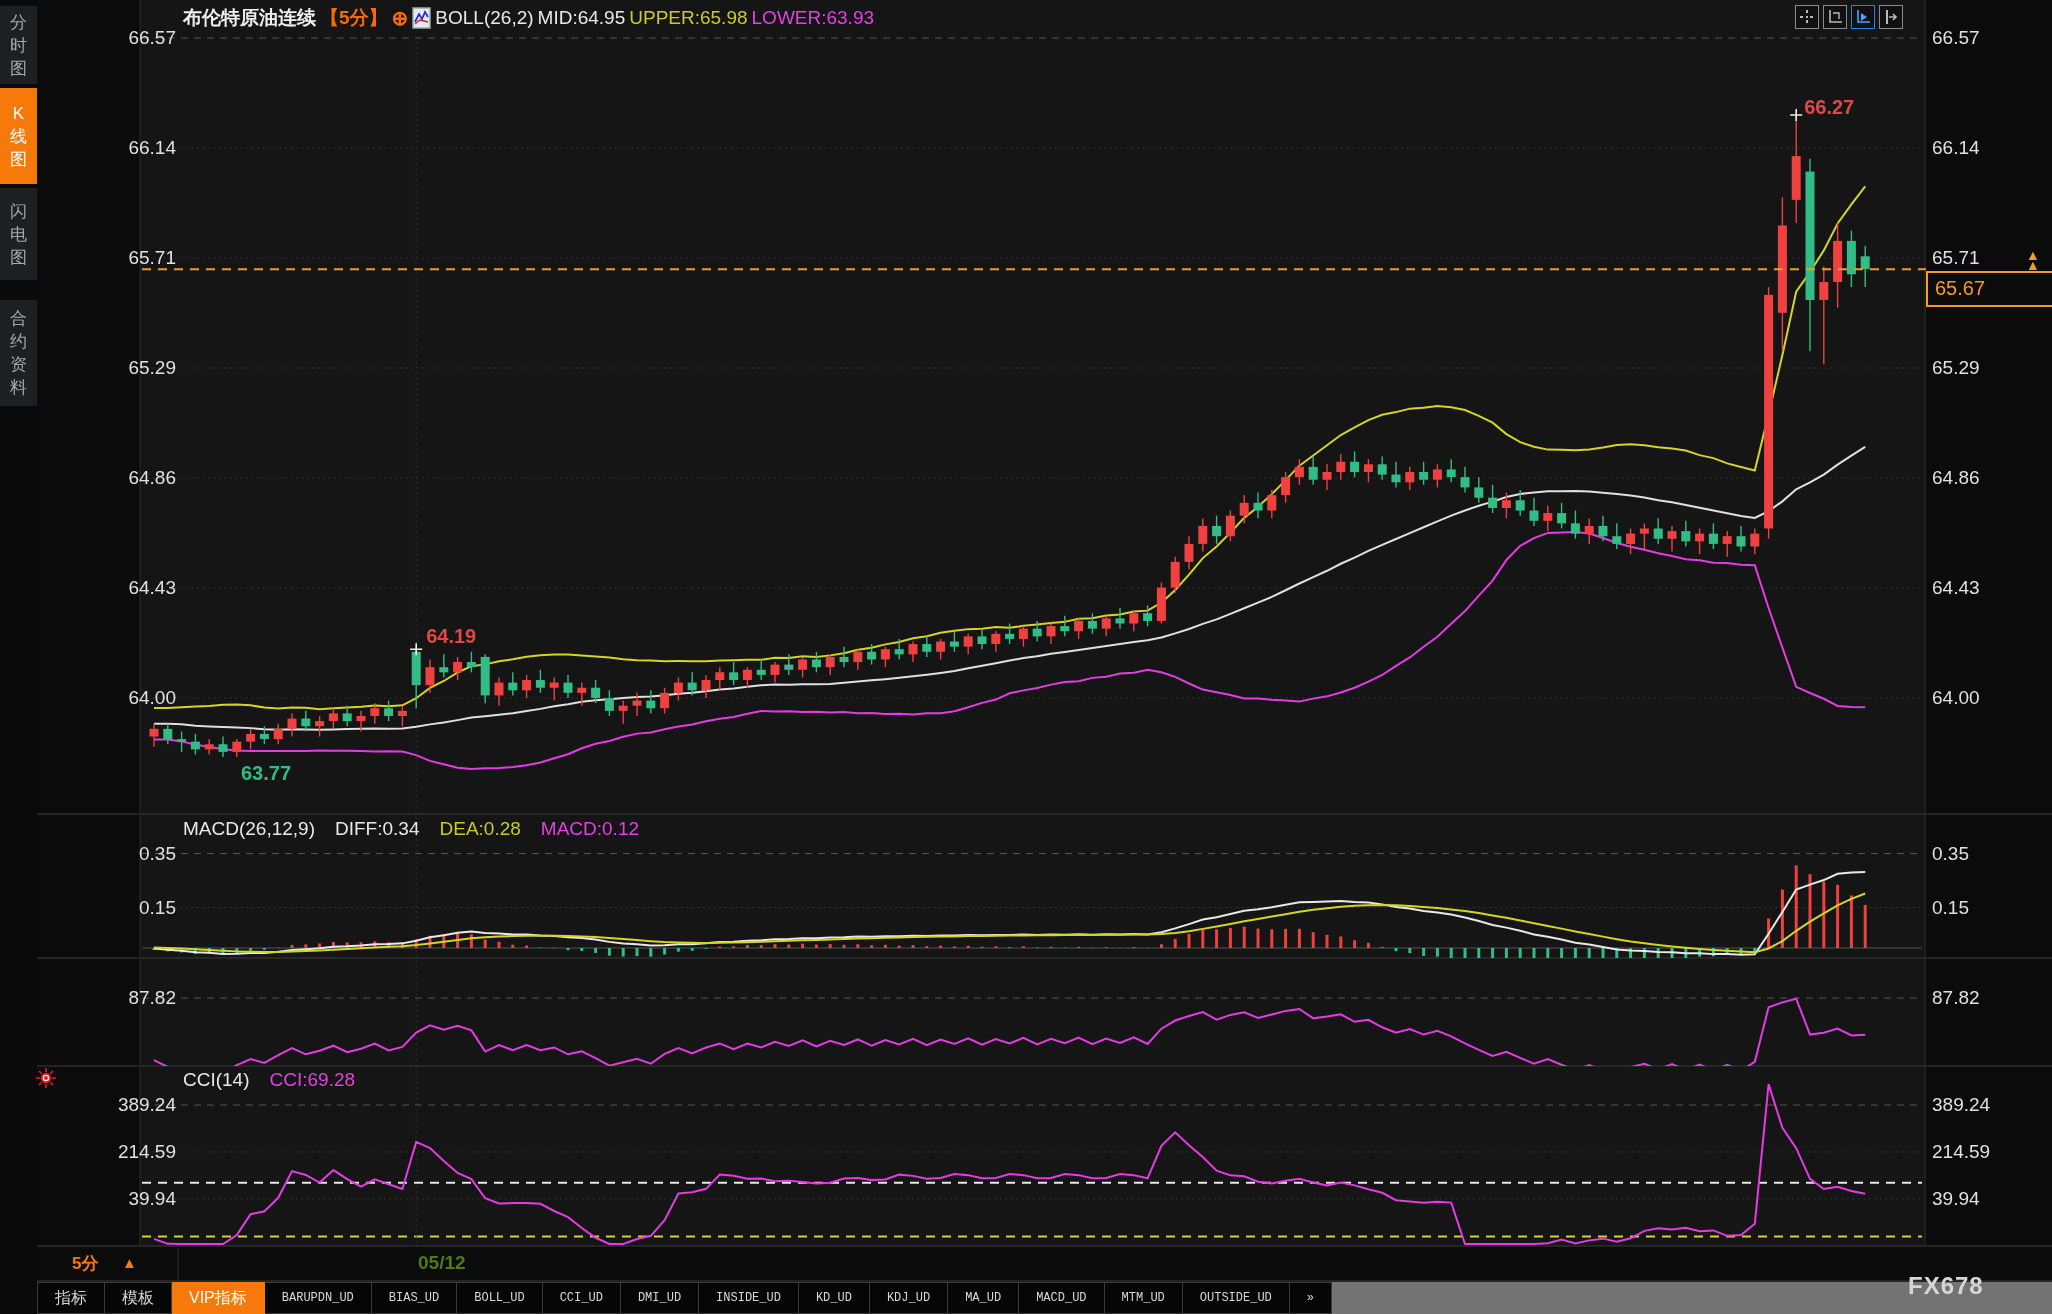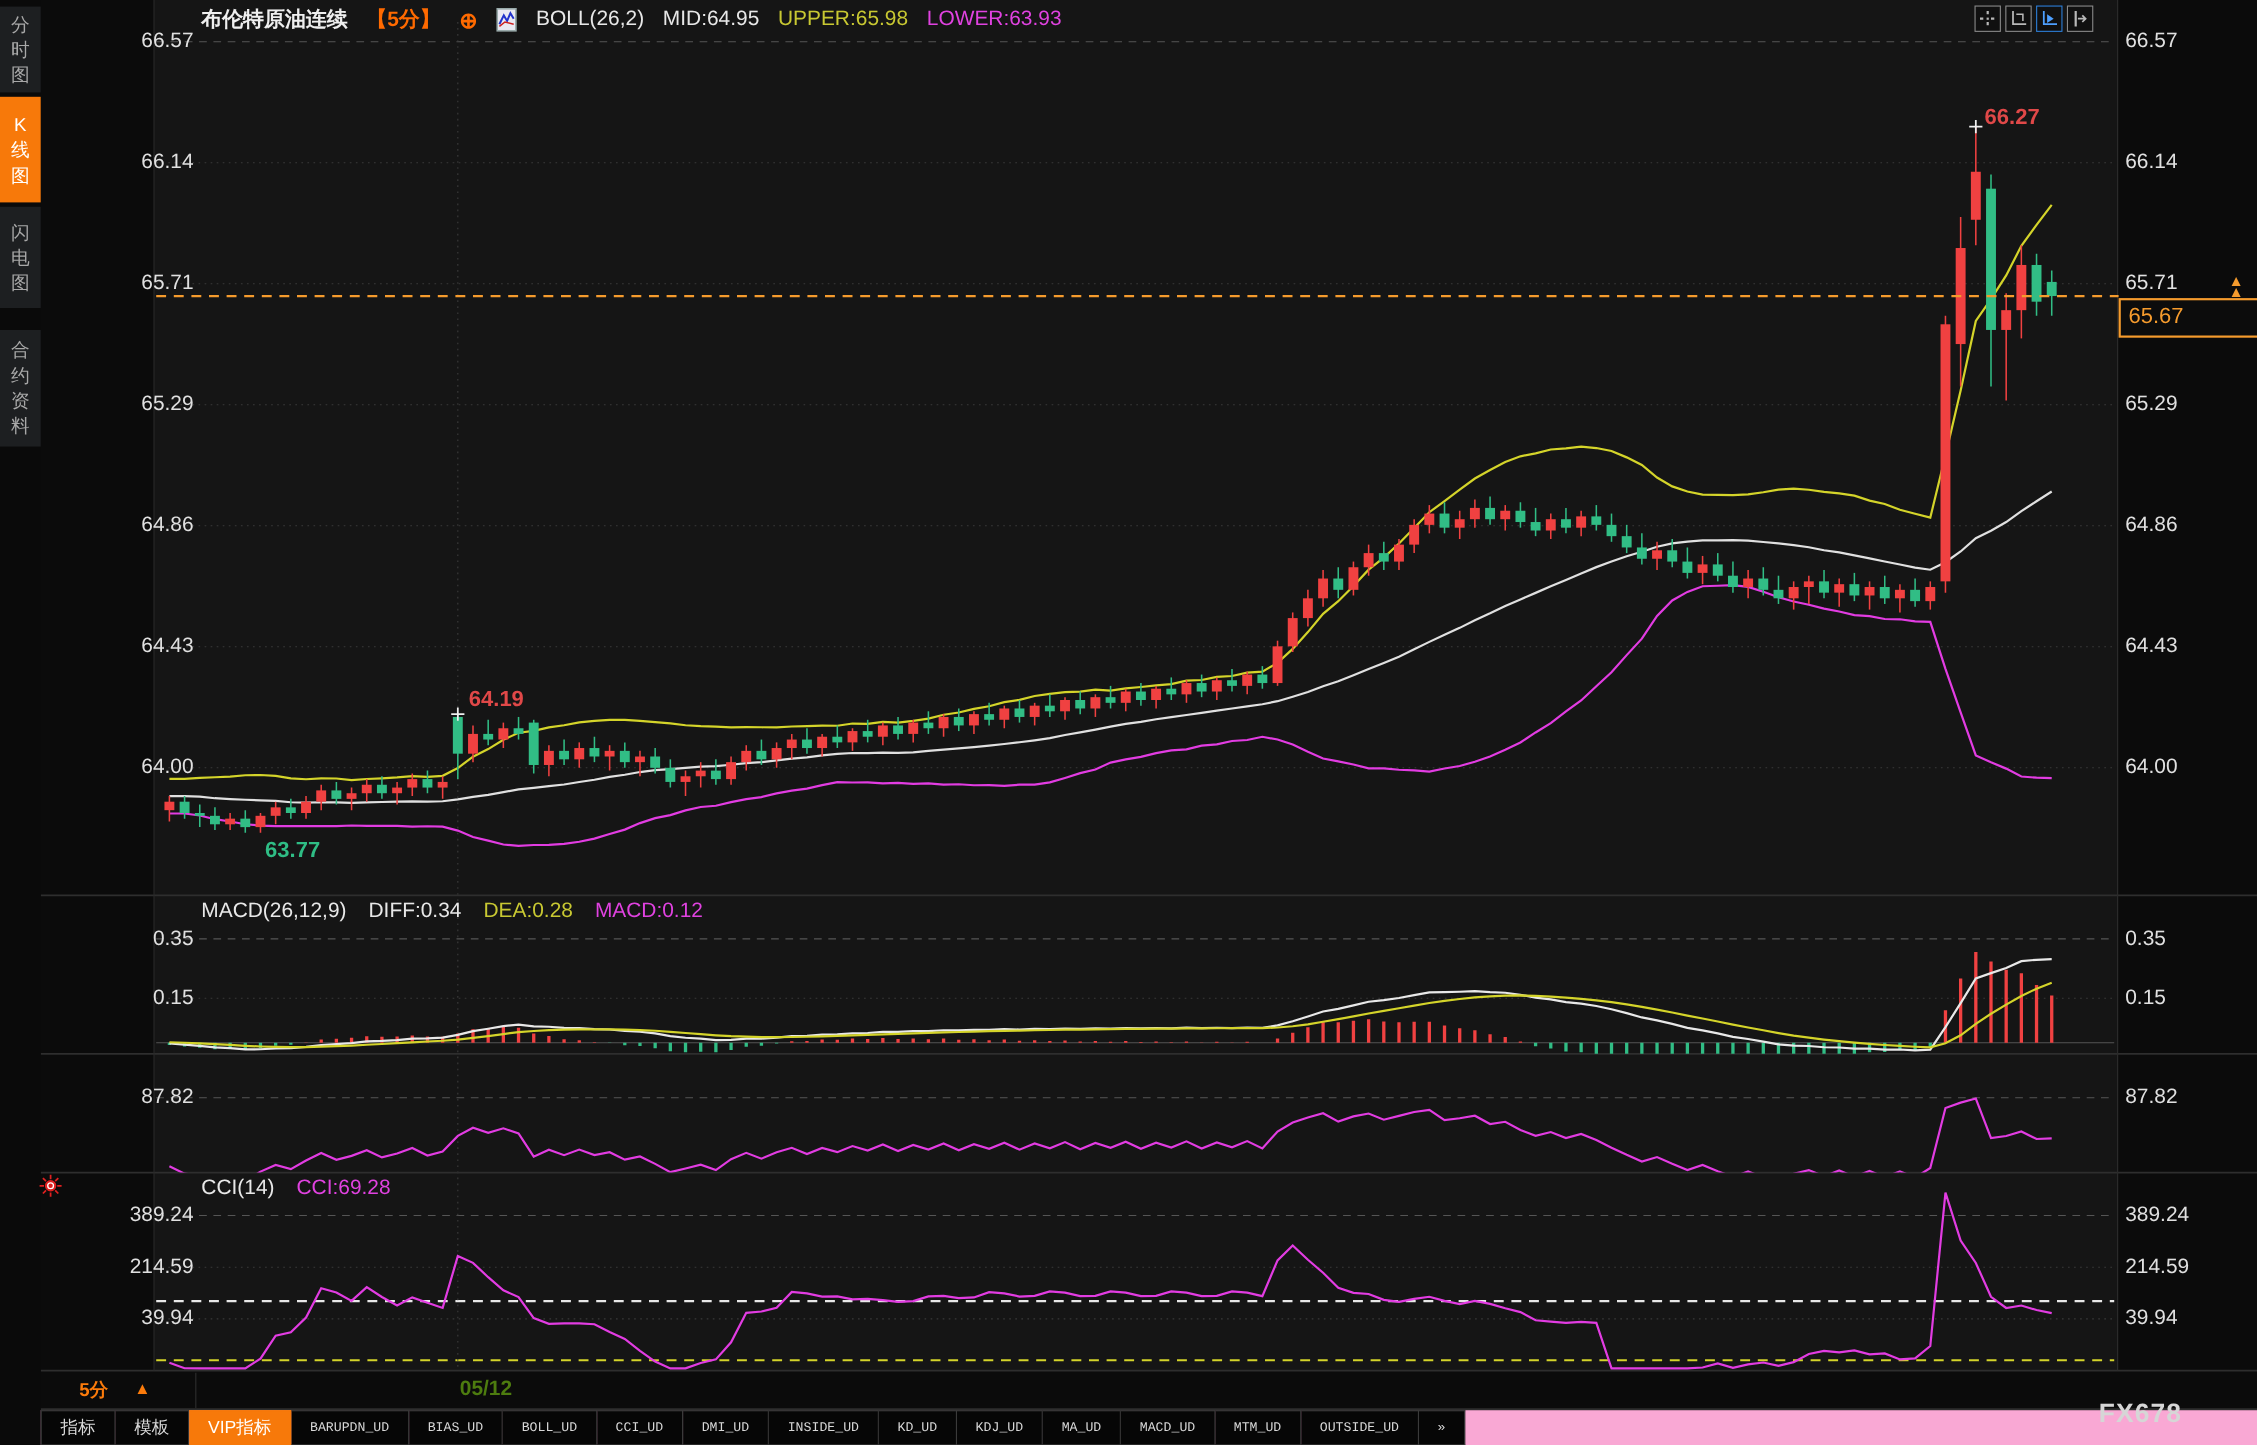--- a/index.html
+++ b/index.html
@@ -7,21 +7,21 @@
        font-family:"Liberation Sans",sans-serif;color:#e2e2e2;}
   .plot-bg{position:absolute;left:140px;top:0;width:1786px;height:1246px;background:#151515;}
   #chart-svg{position:absolute;left:0;top:0;z-index:2;}
   
   .sidebar{position:absolute;left:0;top:0;width:37px;height:1314px;background:#0a0a0a;z-index:4;}
   .side-item{position:absolute;left:0;width:37px;background:#1d1f21;color:#a8a8a8;
              font-size:17px;line-height:23px;text-align:center;white-space:pre-line;
              display:flex;align-items:center;justify-content:center;cursor:pointer;}
   .side-item.active{background:#f7790a;color:#fff;}
   
-  .title-row{position:absolute;left:183px;top:4px;height:28px;display:flex;align-items:center;gap:17px;
+  .title-row{position:absolute;left:183px;top:4px;height:28px;display:flex;align-items:center;gap:4px;
              font-size:19px;z-index:3;white-space:nowrap;}
   .t-sym{color:#efefef;font-weight:bold;}
   .t-period{color:#ff6a00;font-weight:bold;}
   .t-compare{color:#ff6a00;font-size:20px;font-weight:bold;}
   .t-white{color:#e8e8e8;}
   .t-yellow{color:#c8c832;}
   .t-magenta{color:#e042e0;}
   .ind-row{position:absolute;left:183px;height:24px;display:flex;align-items:center;gap:20px;
            font-size:19px;z-index:3;white-space:nowrap;justify-content:center;}
   
@@ -41,21 +41,21 @@
   .footer-date{position:absolute;left:418px;top:1252px;color:#4d7c0f;font-size:19px;font-weight:bold;z-index:3;}
   .watermark{position:absolute;left:1908px;top:1272px;color:#d6d6d6;font-size:24px;font-weight:bold;
              letter-spacing:1px;z-index:6;}
   
   .toolbar{position:absolute;left:1795px;top:5px;display:flex;gap:4px;z-index:5;}
   .tool-btn{width:22px;height:22px;border:1px solid #8a8a8a;background:#101010;display:flex;
             align-items:center;justify-content:center;cursor:pointer;}
   .tool-btn.blue{border-color:#2d7fd9;}
   
   .tabbar{position:absolute;left:37px;top:1282px;width:2015px;height:32px;display:flex;z-index:4;
-          background:#f9a8d4;align-items:stretch;}
+          background:#737373;align-items:stretch;}
   .tab{border:1px solid #3a3a3a;border-left:none;background:#060606;color:#d8d8d8;font-size:16px;
        display:flex;align-items:center;justify-content:center;padding:0 17px;cursor:pointer;white-space:nowrap;}
   .tab:first-child{border-left:1px solid #3a3a3a;}
   .tab.mono{font-family:Liberation Mono, monospace;font-size:12px;}
   .tab.active{background:#f7790a;color:#fff;border-color:#f7790a;}
   .alert-icon{position:absolute;left:34px;top:1066px;z-index:5;}
 </style>
 </head>
 <body>
 

